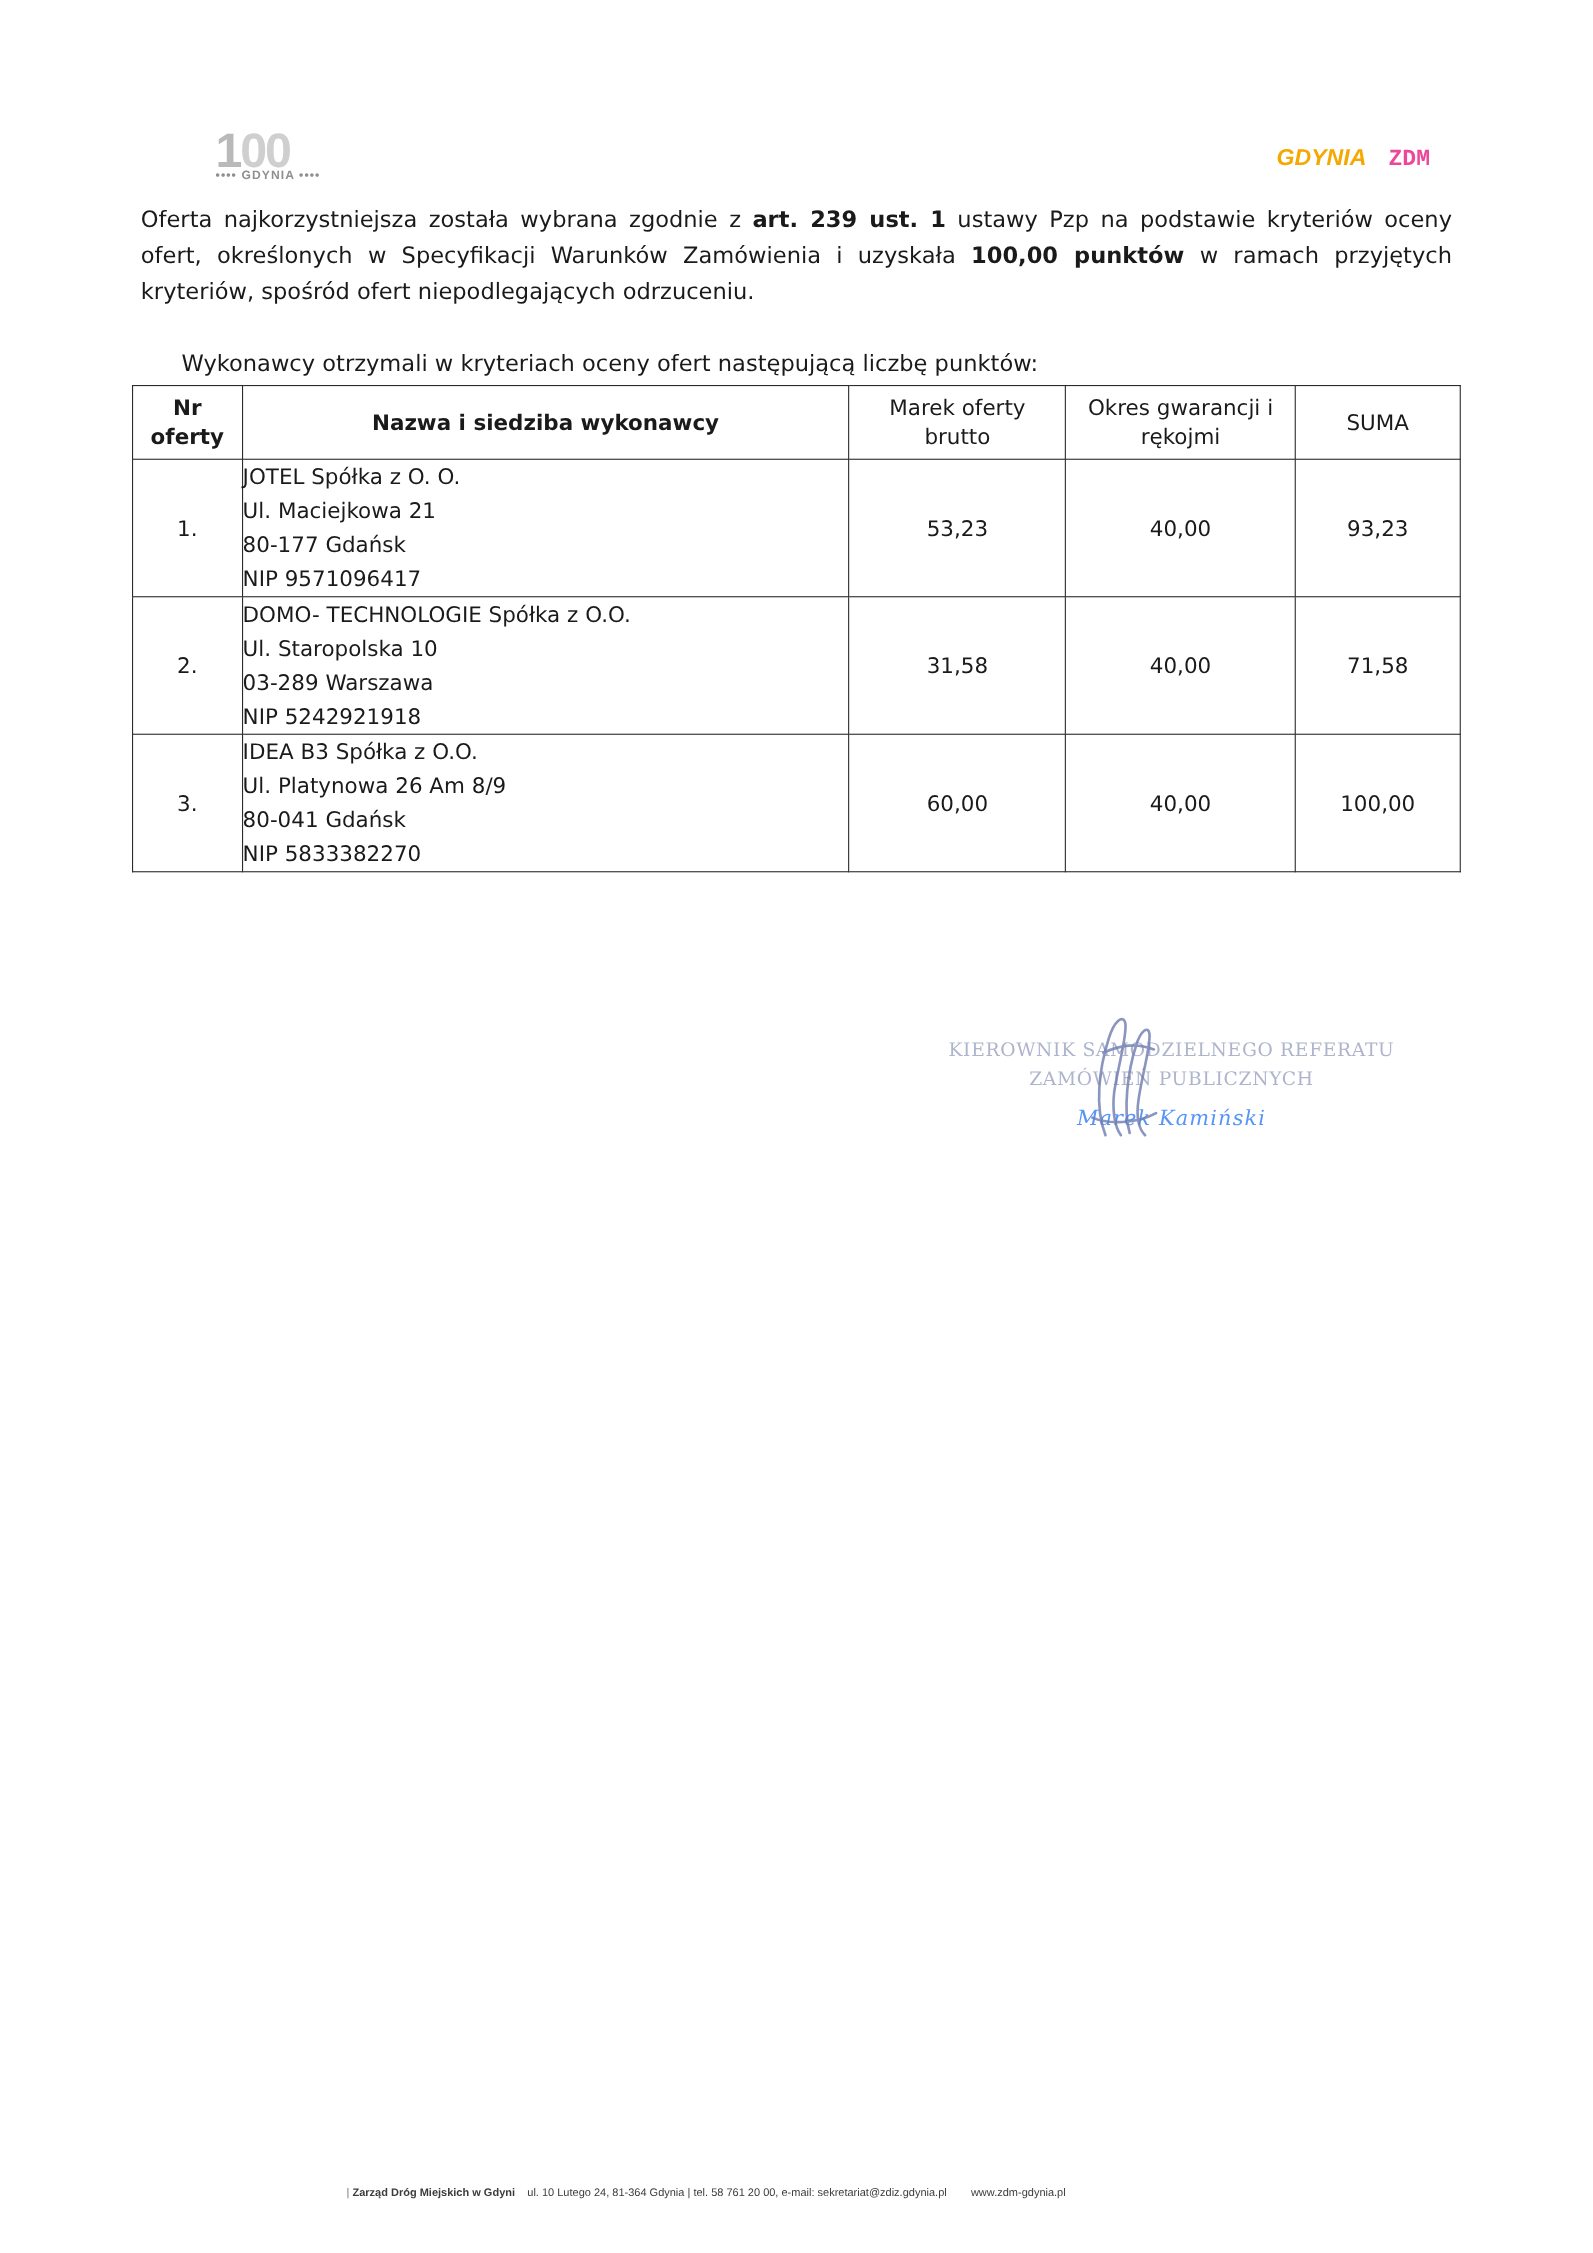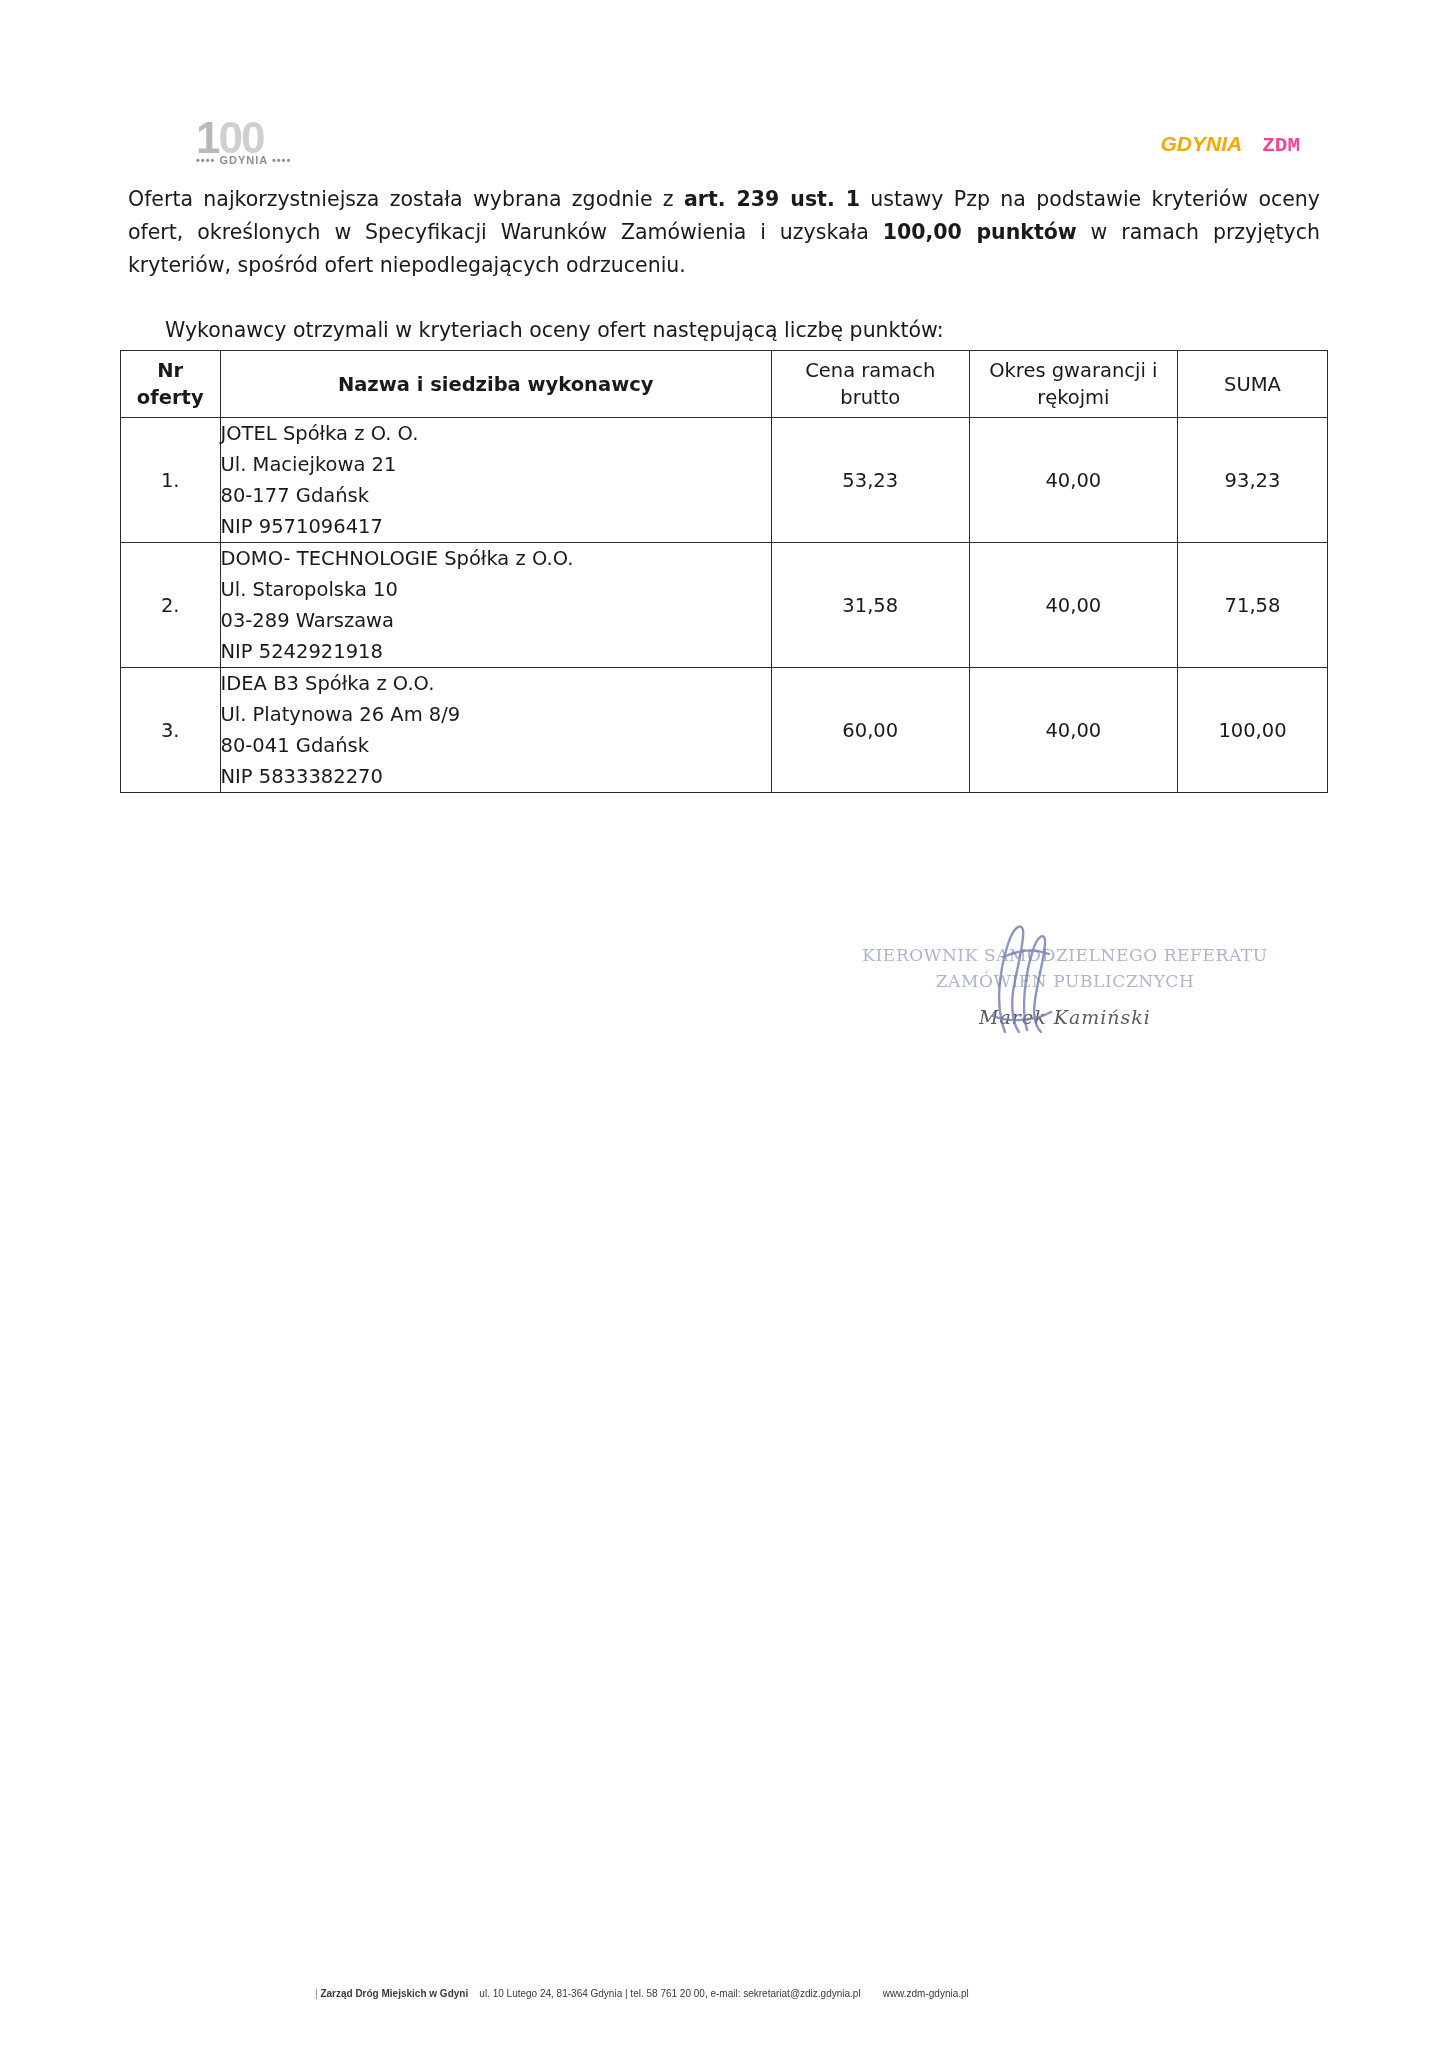--- a/index.html
+++ b/index.html
@@ -147,21 +147,21 @@
     font-family: "DejaVu Serif", serif;
     font-size: 17px;
     letter-spacing: 0.6px;
     line-height: 26px;
     opacity: 0.85;
     margin-top: 12px;
   }
   .signature .name {
     font-style: italic;
     font-size: 19px;
-    color: #404040;
+    color: #3b82f6;
     margin-top: 10px;
     letter-spacing: 1px;
   }
   .sig-scribble {
     position: absolute;
     left: 975px;
     top: 912px;
     width: 90px;
     height: 130px;
     pointer-events: none;
@@ -203,21 +203,21 @@
 
   <table class="scores">
     <thead>
       <tr>
         <th class="col-nr">
           <div>Nr</div>
           <div>oferty</div>
         </th>
         <th class="col-name">Nazwa i siedziba wykonawcy</th>
         <th class="col-price plain">
-          <div>Cena ramach</div>
+          <div>Marek oferty</div>
           <div>brutto</div>
         </th>
         <th class="col-warranty plain">
           <div>Okres gwarancji i</div>
           <div>rękojmi</div>
         </th>
         <th class="col-sum plain">SUMA</th>
       </tr>
     </thead>
     <tbody>

